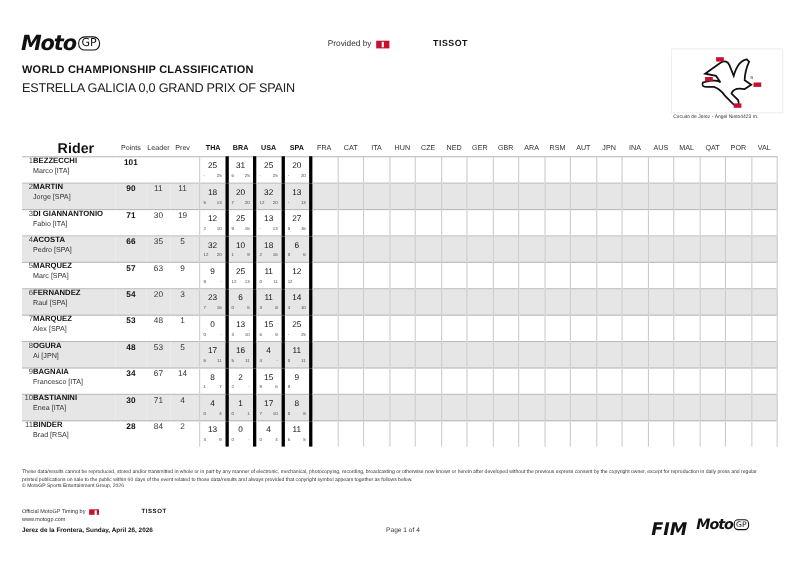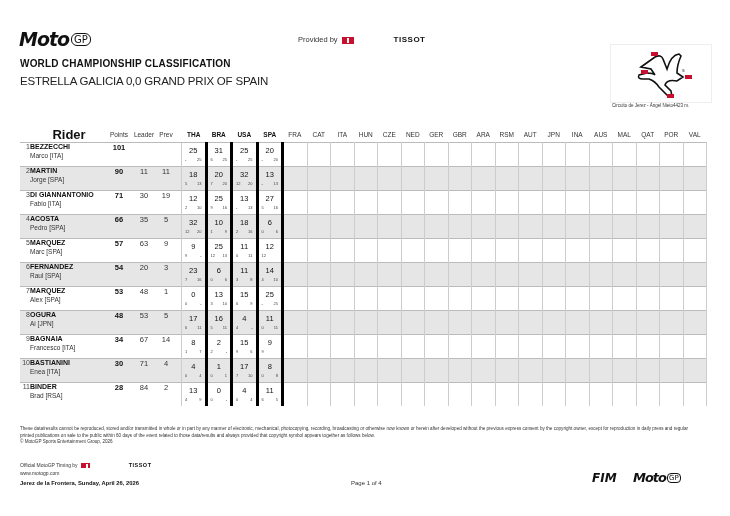--- a/index.html
+++ b/index.html
@@ -33,21 +33,21 @@
   td.empty { width:22.5px; border-left:1px solid #ccc; border-right:1px solid #ccc; }
   th.gap { width:4px; }
   td.gap { width:4px; border-top:1px solid #bbb; }
   .legal { position:absolute; left:20px; top:426px; width:680px; font-size:4.6px; line-height:6.5px; color:#333; }
   .timing { position:absolute; left:20px; top:462px; font-size:5px; color:#333; display:flex; align-items:center; gap:3px; }
   .timing .tissot-mark { width:9px; height:5px; }
   .timing .tissot-text { font-size:5.5px; }
   .website { position:absolute; left:20px; top:470px; font-size:5px; color:#333; }
   .venue { position:absolute; left:20px; top:480px; font-size:5.8px; font-weight:bold; color:#111; }
   .page { position:absolute; left:351px; top:480px; font-size:6px; color:#333; }
-  .fim { position:absolute; left:592px; top:471px; font-family:"DejaVu Sans", sans-serif; font-weight:bold; font-style:italic; font-size:12px; color:#111; }
+  .fim { position:absolute; left:592px; top:471px; font-family:"DejaVu Sans", sans-serif; font-weight:bold; font-style:italic; font-size:16px; color:#111; }
   .logo-small { position:absolute; left:633px; top:470px; font-family:"DejaVu Sans", sans-serif; font-weight:bold; font-style:italic; font-size:13px; letter-spacing:-1px; color:#111; }
   .logo-small .gp { font-style:normal; font-weight:normal; border:1px solid #111; border-radius:4px; font-size:7px; padding:0 1px; margin-left:1px; vertical-align:2px; letter-spacing:0; }
 </style>
 </head>
 <body>
 
 <div class="logo"><span>Moto</span><span class="gp">GP</span></div>
 
 <div class="provided">
   <span>Provided by</span>

